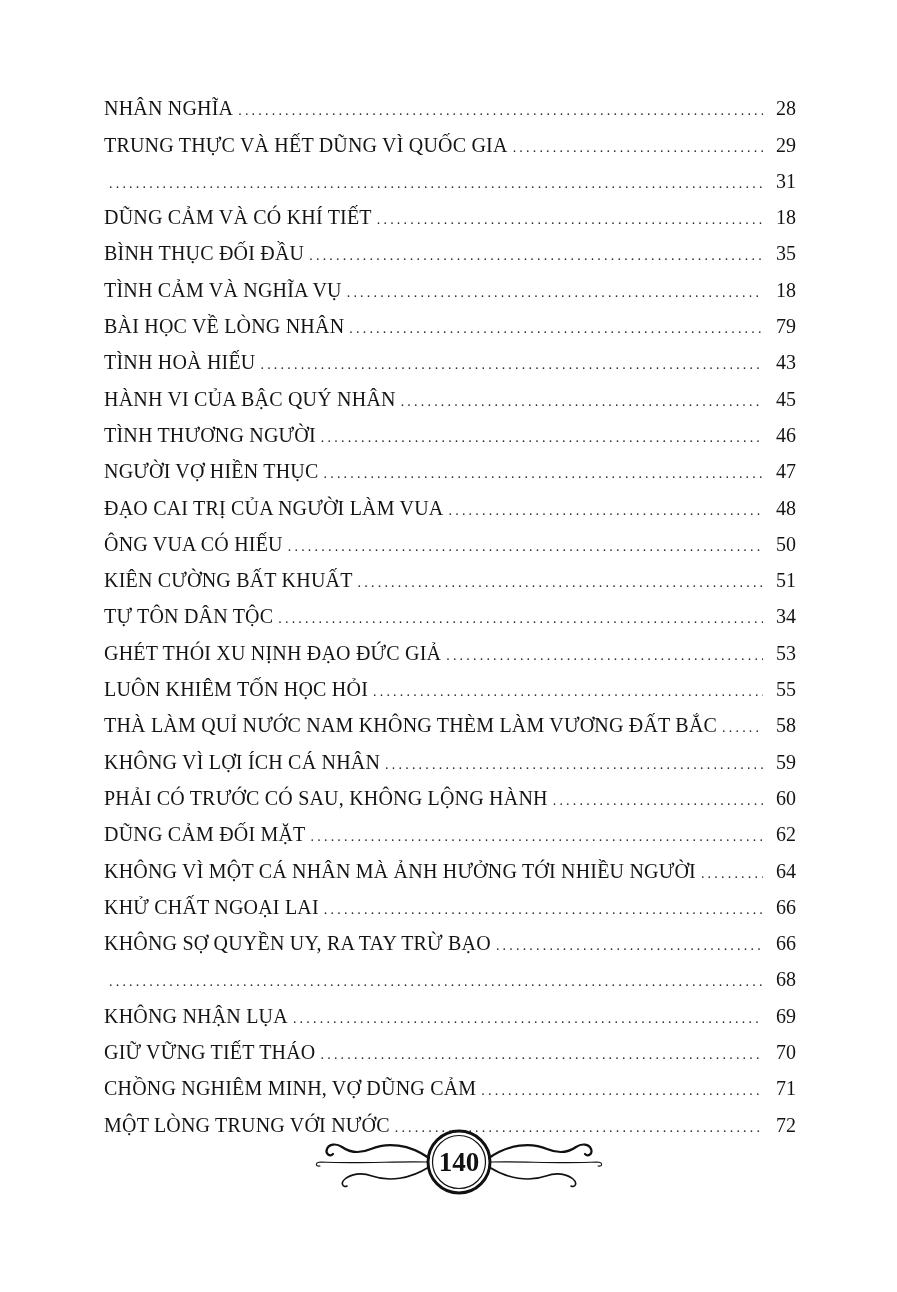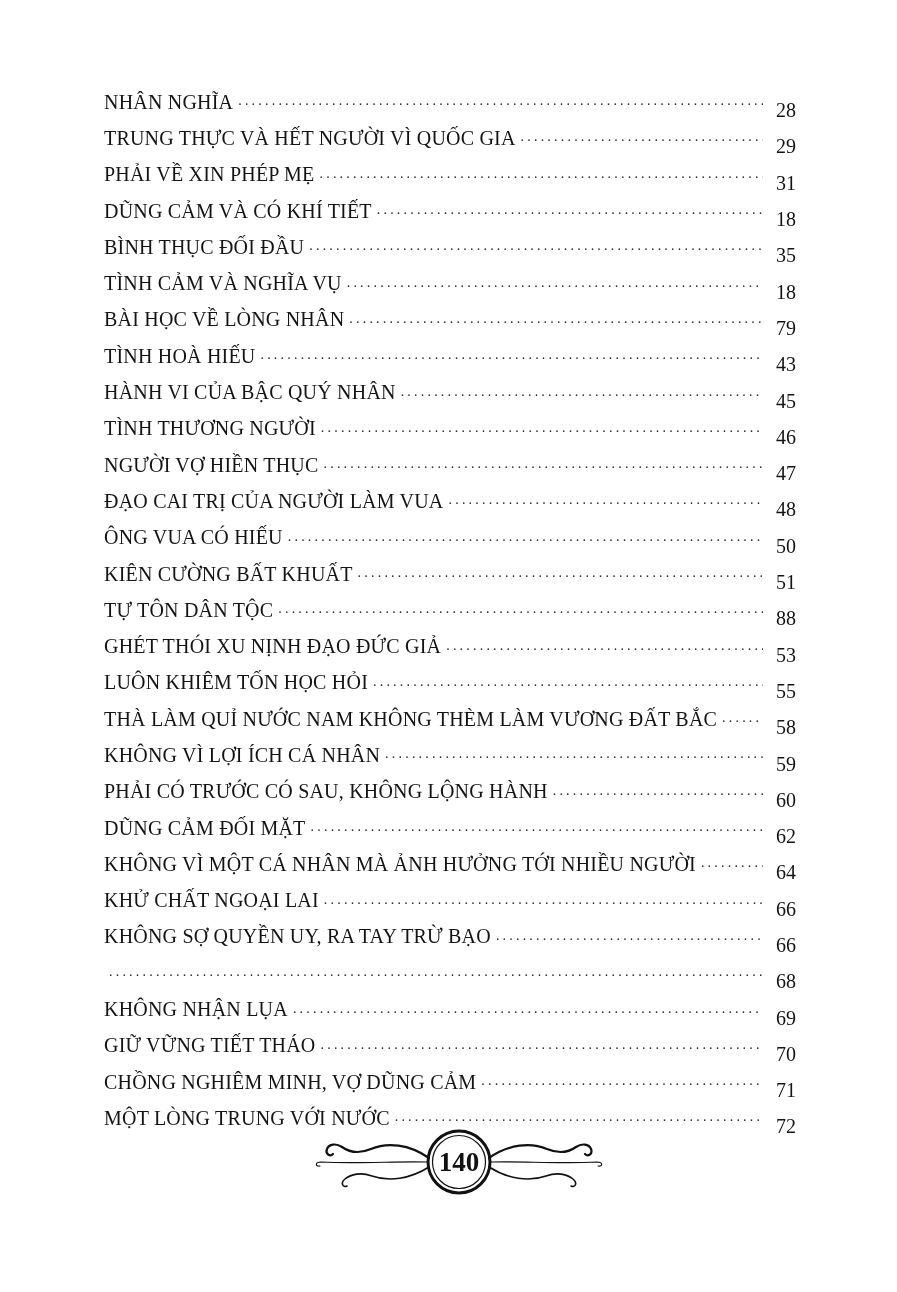--- a/index.html
+++ b/index.html
@@ -17,21 +17,21 @@
 
   .toc {
     position: absolute;
     left: 104px;
     top: 84px;
     width: 692px;
   }
 
   .toc-row {
     display: flex;
-    align-items: center;
+    align-items: flex-end;
     height: 36.3px;
     font-size: 20px;
     color: #141414;
     white-space: nowrap;
   }
 
   .toc-title {
     flex: 0 0 auto;
     letter-spacing: 0.2px;
   }
@@ -74,27 +74,26 @@
 <div class="page">
 
   <div class="toc" id="toc-list">
   <div class="toc-row">
     <span class="toc-title">NHÂN NGHĨA</span>
     <span class="toc-dots">................................................................................................................................................................................................................................................</span>
     <span class="toc-page">28</span>
   </div>
 
   <div class="toc-row">
-    <span class="toc-title">TRUNG THỰC VÀ HẾT NGƯỜI VÌ QUỐC GIA</span>
+    <span class="toc-title">TRUNG THỰC VÀ HẾT DŨNG VÌ QUỐC GIA</span>
     <span class="toc-dots">................................................................................................................................................................................................................................................</span>
     <span class="toc-page">29</span>
   </div>
 
   <div class="toc-row">
-    <span class="toc-title">PHẢI VỀ XIN PHÉP MẸ</span>
     <span class="toc-dots">................................................................................................................................................................................................................................................</span>
     <span class="toc-page">31</span>
   </div>
 
   <div class="toc-row">
     <span class="toc-title">DŨNG CẢM VÀ CÓ KHÍ TIẾT</span>
     <span class="toc-dots">................................................................................................................................................................................................................................................</span>
     <span class="toc-page">18</span>
   </div>
 
@@ -154,21 +153,21 @@
 
   <div class="toc-row">
     <span class="toc-title">KIÊN CƯỜNG BẤT KHUẤT</span>
     <span class="toc-dots">................................................................................................................................................................................................................................................</span>
     <span class="toc-page">51</span>
   </div>
 
   <div class="toc-row">
     <span class="toc-title">TỰ TÔN DÂN TỘC</span>
     <span class="toc-dots">................................................................................................................................................................................................................................................</span>
-    <span class="toc-page">88</span>
+    <span class="toc-page">34</span>
   </div>
 
   <div class="toc-row">
     <span class="toc-title">GHÉT THÓI XU NỊNH ĐẠO ĐỨC GIẢ</span>
     <span class="toc-dots">................................................................................................................................................................................................................................................</span>
     <span class="toc-page">53</span>
   </div>
 
   <div class="toc-row">
     <span class="toc-title">LUÔN KHIÊM TỐN HỌC HỎI</span>

